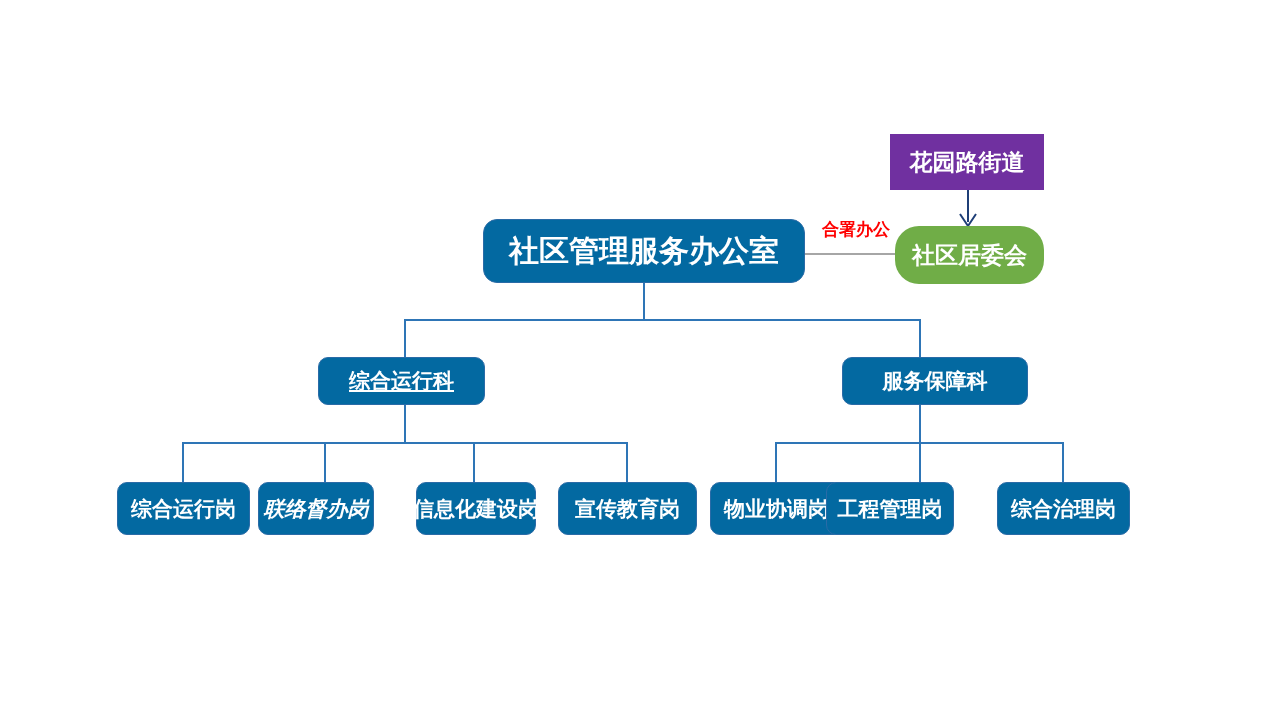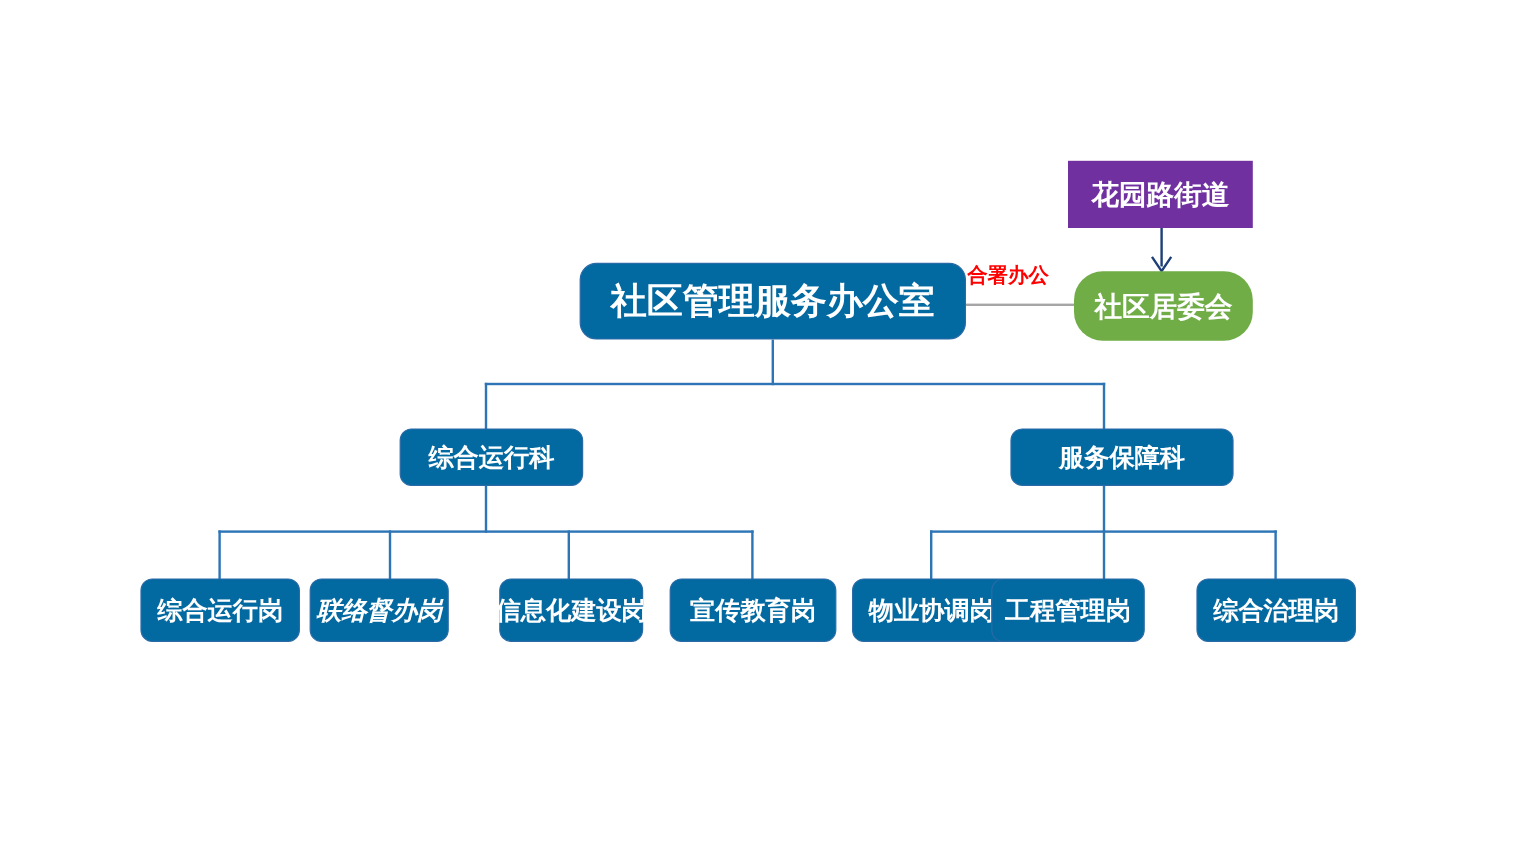--- a/index.html
+++ b/index.html
@@ -23,21 +23,21 @@
     justify-content: center;
     color: #FFFFFF;
     font-weight: bold;
     white-space: nowrap;
     box-sizing: border-box;
   }
   .blue   { background: #0369a1; border: 1px solid #2A6BA7; }
   .n-office    { left: 483px; top: 219px; width: 322px; height: 64px; font-size: 30px; border-radius: 14px; }
   .n-street    { left: 890px; top: 134px; width: 154px; height: 56px; font-size: 23px; background: #7030A0; }
   .n-committee { left: 895px; top: 226px; width: 149px; height: 58px; font-size: 23px; background: #70AD47; border-radius: 24px; }
-  .n-dept1 { left: 333px; top: 357px; width: 153px; height: 48px; font-size: 21px; border-radius: 10px; }
+  .n-dept1 { left: 318px; top: 357px; width: 167px; height: 48px; font-size: 21px; border-radius: 10px; text-decoration: underline; }
   .n-dept2 { left: 842px; top: 357px; width: 186px; height: 48px; font-size: 21px; border-radius: 10px; }
   .post { top: 482px; height: 53px; font-size: 21px; border-radius: 10px; }
   .p1 { left: 117px;  width: 133px; }
   .p2 { left: 258px;  width: 116px; font-style: italic; }
   .p3 { left: 416px;  width: 120px; }
   .p4 { left: 558px;  width: 139px; }
   .p5 { left: 710px;  width: 133px; }
   .p6 { left: 826px;  width: 128px; }
   .p7 { left: 997px;  width: 133px; }
   
@@ -60,21 +60,21 @@
   .l-p6 { left: 919px;  top: 442px; height: 41px; }
   .l-p7 { left: 1062px; top: 442px; height: 41px; }
   .l-joint { left: 805px; top: 253px; width: 90px; height: 2px; background: #A6A6A6; }
   
   .joint-label {
     position: absolute;
     left: 806px; top: 218px; width: 84px;
     color: #FF0000;
     font-size: 17px;
     font-weight: bold;
-    text-align: left;
+    text-align: right;
     white-space: nowrap;
   }
   .arrow-wrap { position: absolute; left: 957px; top: 189px; width: 22px; height: 40px; }
 </style>
 </head>
 <body>
 
 <div class="canvas">
 
   <div class="line v l-office-down"></div>

